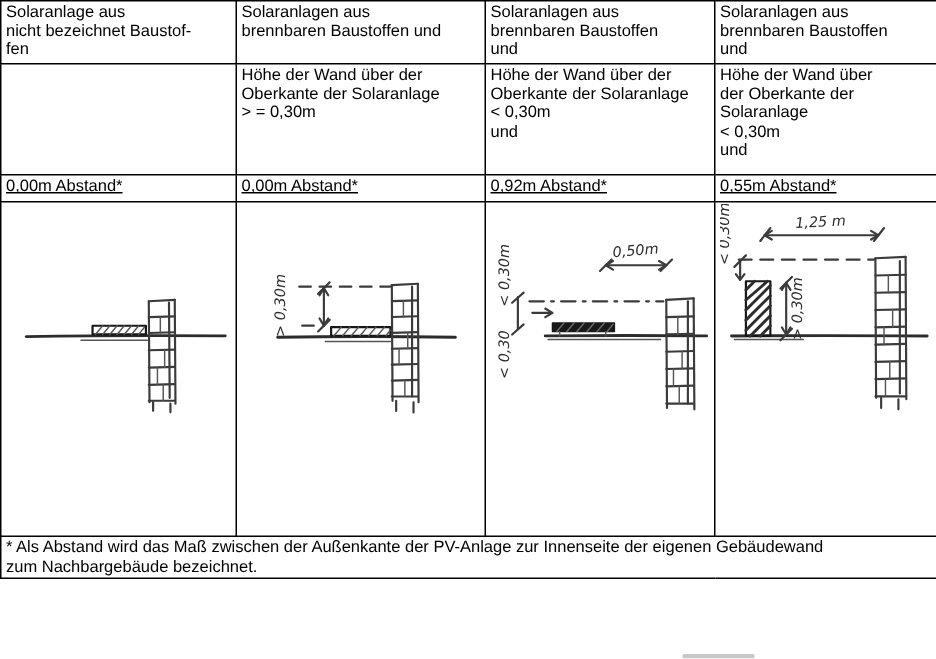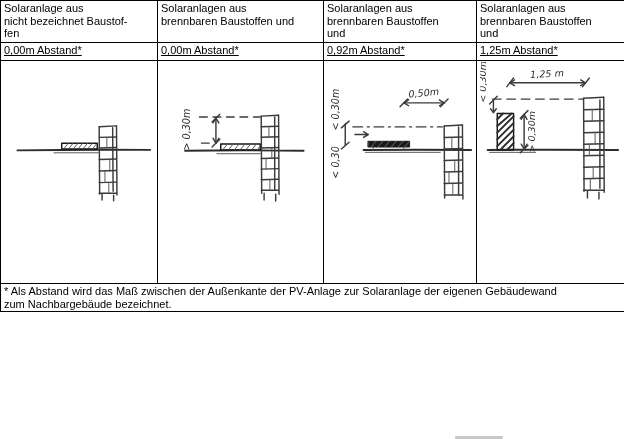--- a/index.html
+++ b/index.html
@@ -69,27 +69,42 @@
     <td class="hdr">Solaranlagen aus
 brennbaren Baustoffen und</td>
     <td class="hdr">Solaranlagen aus
 brennbaren Baustoffen
 und</td>
     <td class="hdr">Solaranlagen aus
 brennbaren Baustoffen
 und</td>
   </tr>
 
+  <tr class="r2">
+    <td class="hdr"></td>
+    <td class="hdr">Höhe der Wand über der
+Oberkante der Solaranlage
+&gt; = 0,30m</td>
+    <td class="hdr">Höhe der Wand über der
+Oberkante der Solaranlage
+&lt; 0,30m
+und</td>
+    <td class="hdr">Höhe der Wand über
+der Oberkante der
+Solaranlage
+&lt; 0,30m
+und</td>
+  </tr>
 
 
   <tr class="r4">
     <td>0,00m Abstand*</td>
     <td>0,00m Abstand*</td>
     <td>0,92m Abstand*</td>
-    <td>1,25m Abstand*</td>
+    <td>0,55m Abstand*</td>
   </tr>
 
   <tr class="r5">
 
     <td class="sketch-cell">
       <svg class="sketch" viewBox="0 0 156 221">
         <g>
           <path class="bold" d="M14 87.5 Q80 86.5 152 87"></path>
           <path class="thin" d="M52 90 L98 90"></path>
         </g>
@@ -215,19 +230,19 @@
           <path d="M125 35 V127"></path>
           <path d="M108 33 L129 32 M108 45 L129 44.5 M108 57 L129 56.5 M108 69 L129 68.5 M108 81 L129 80.5 M108 93 L129 92.5 M108 105 L129 104.5 M108 117 L129 116.5 M108 129 L129 129"></path>
           <path class="thin" d="M117 45 V57 M120 69 V81 M114 81 V93 M118 105 V117 M115 117 V129"></path>
           <path d="M112 130 V137 M124 131 V138"></path>
         </g>
       </svg>
     </td>
   </tr>
 
   <tr class="r6">
-    <td class="footnote" colspan="4">* Als Abstand wird das Maß zwischen der Außenkante der PV-Anlage zur Solaranlage der eigenen Gebäudewand
+    <td class="footnote" colspan="4">* Als Abstand wird das Maß zwischen der Außenkante der PV-Anlage zur Innenseite der eigenen Gebäudewand
 zum Nachbargebäude bezeichnet.</td>
   </tr>
 </tbody>
   </table>
 
 <div class="cutoff-artifact"></div>
 
 </body></html>

